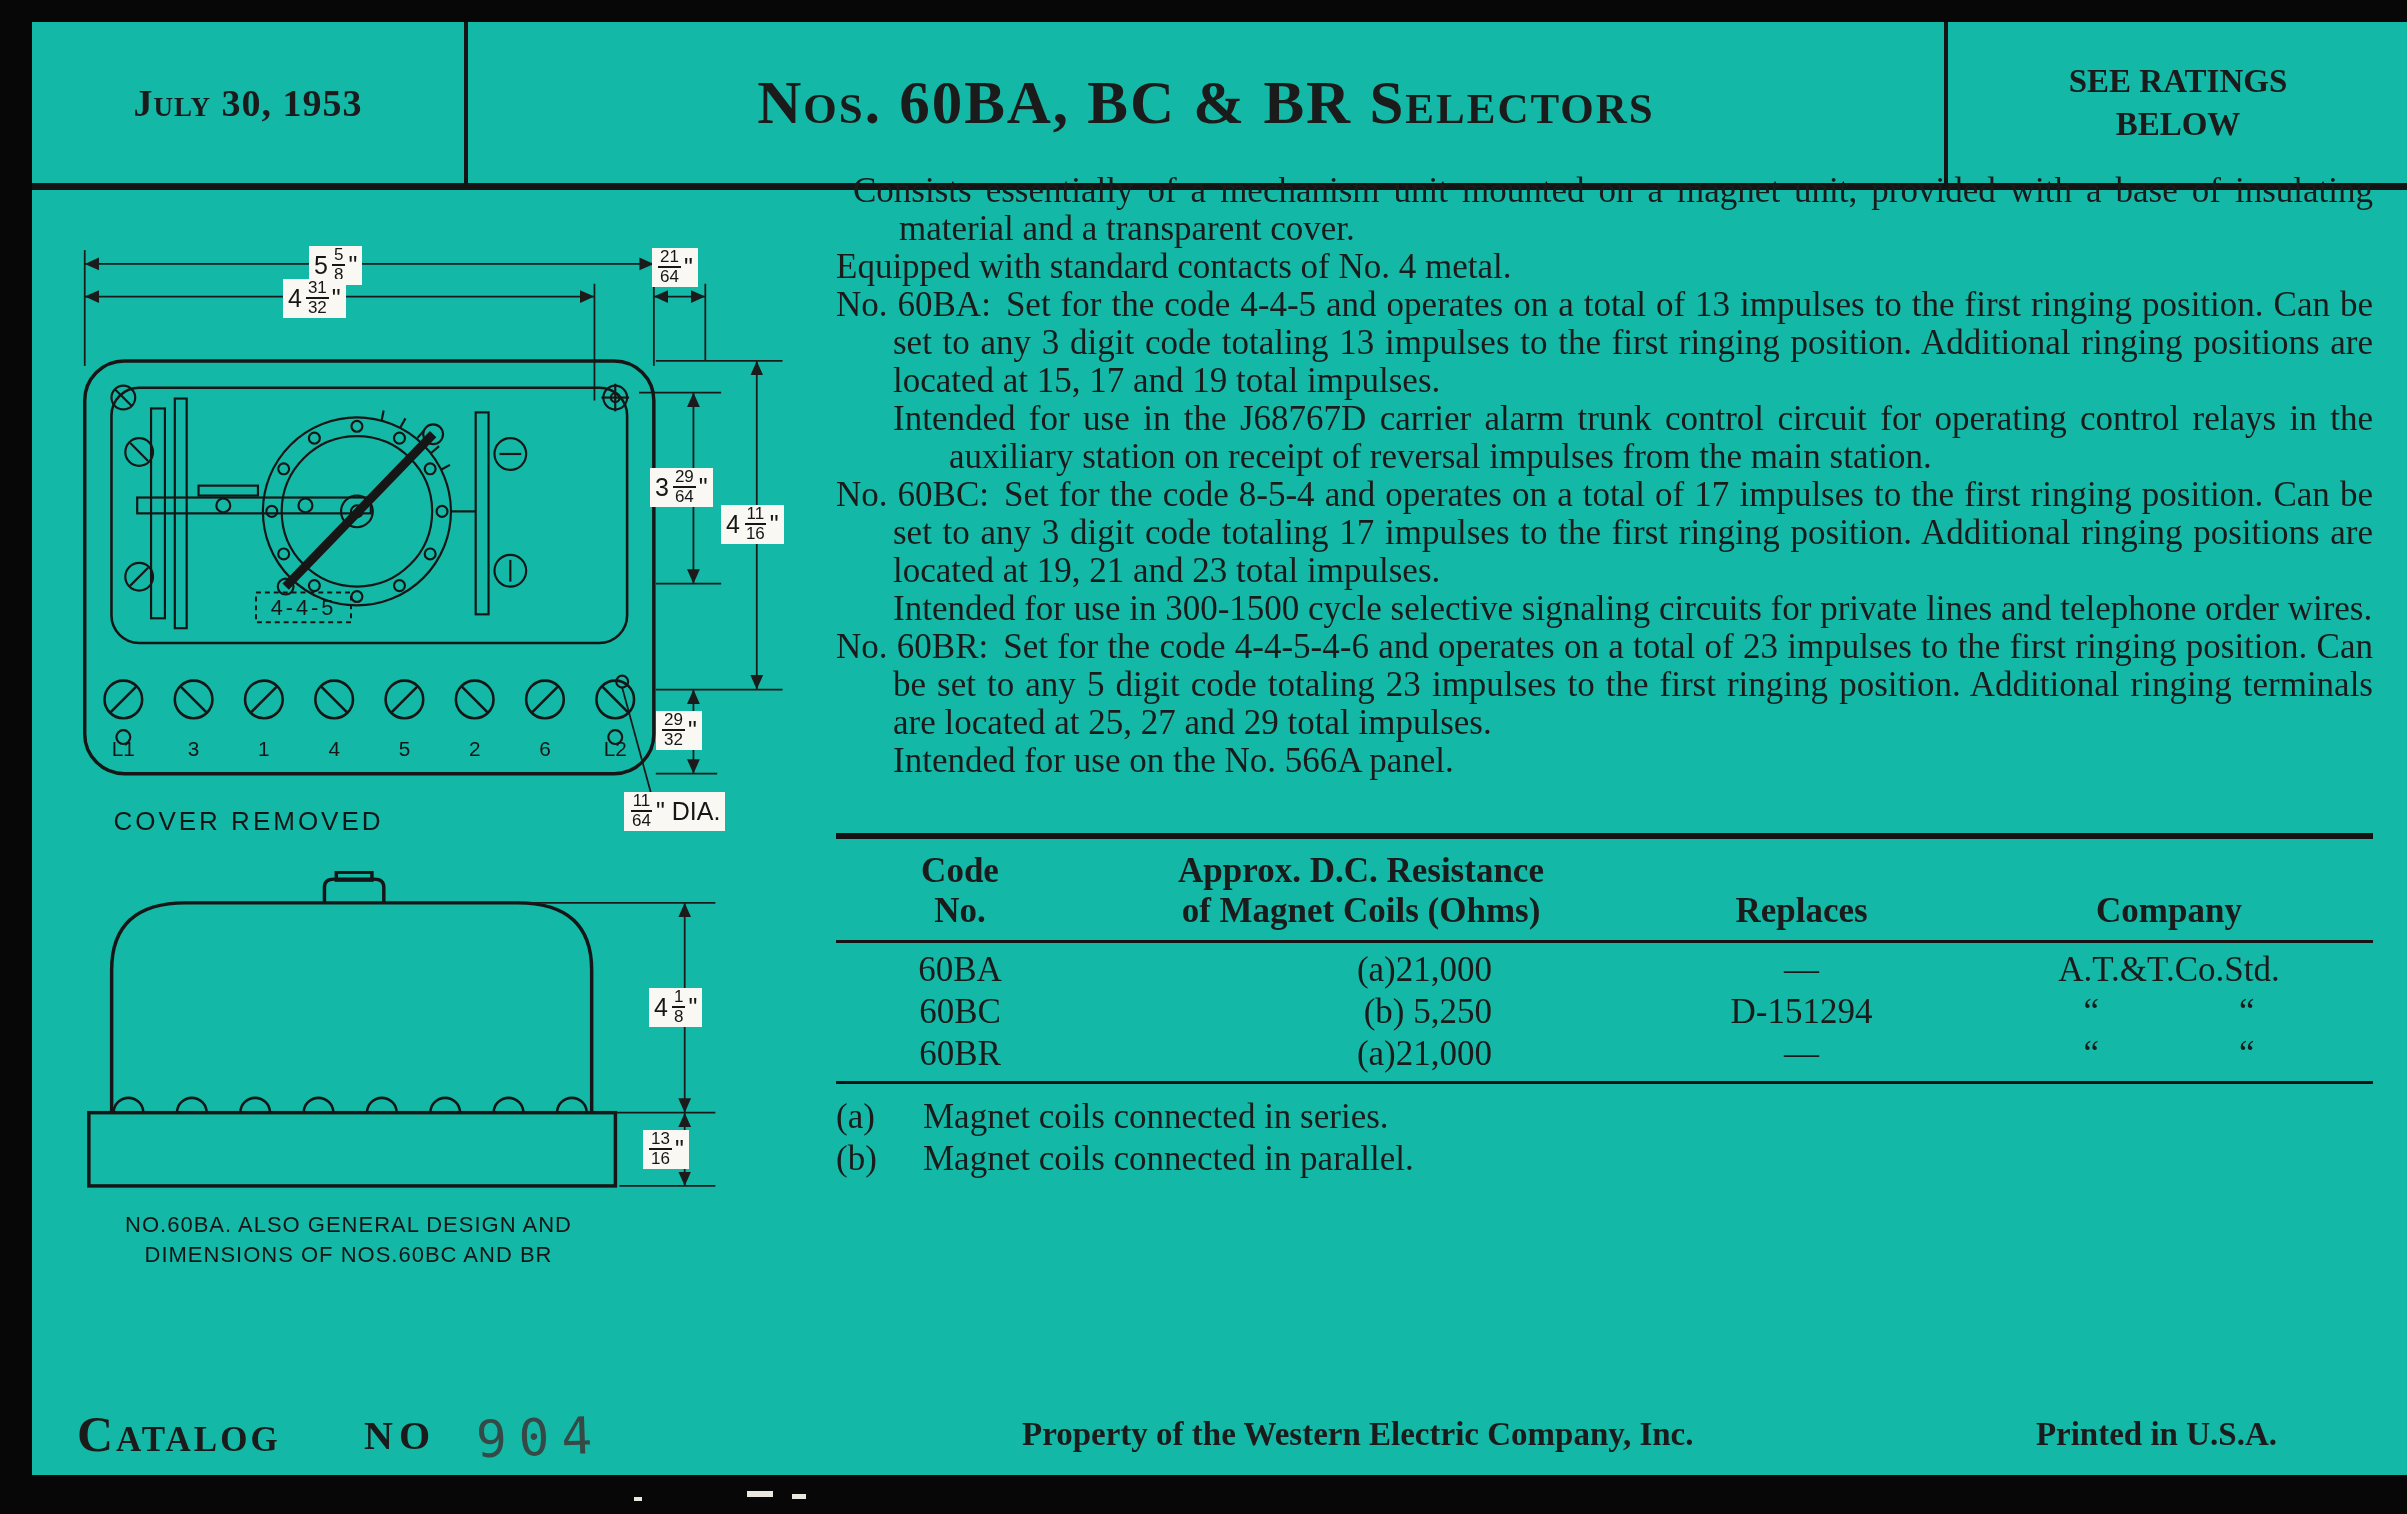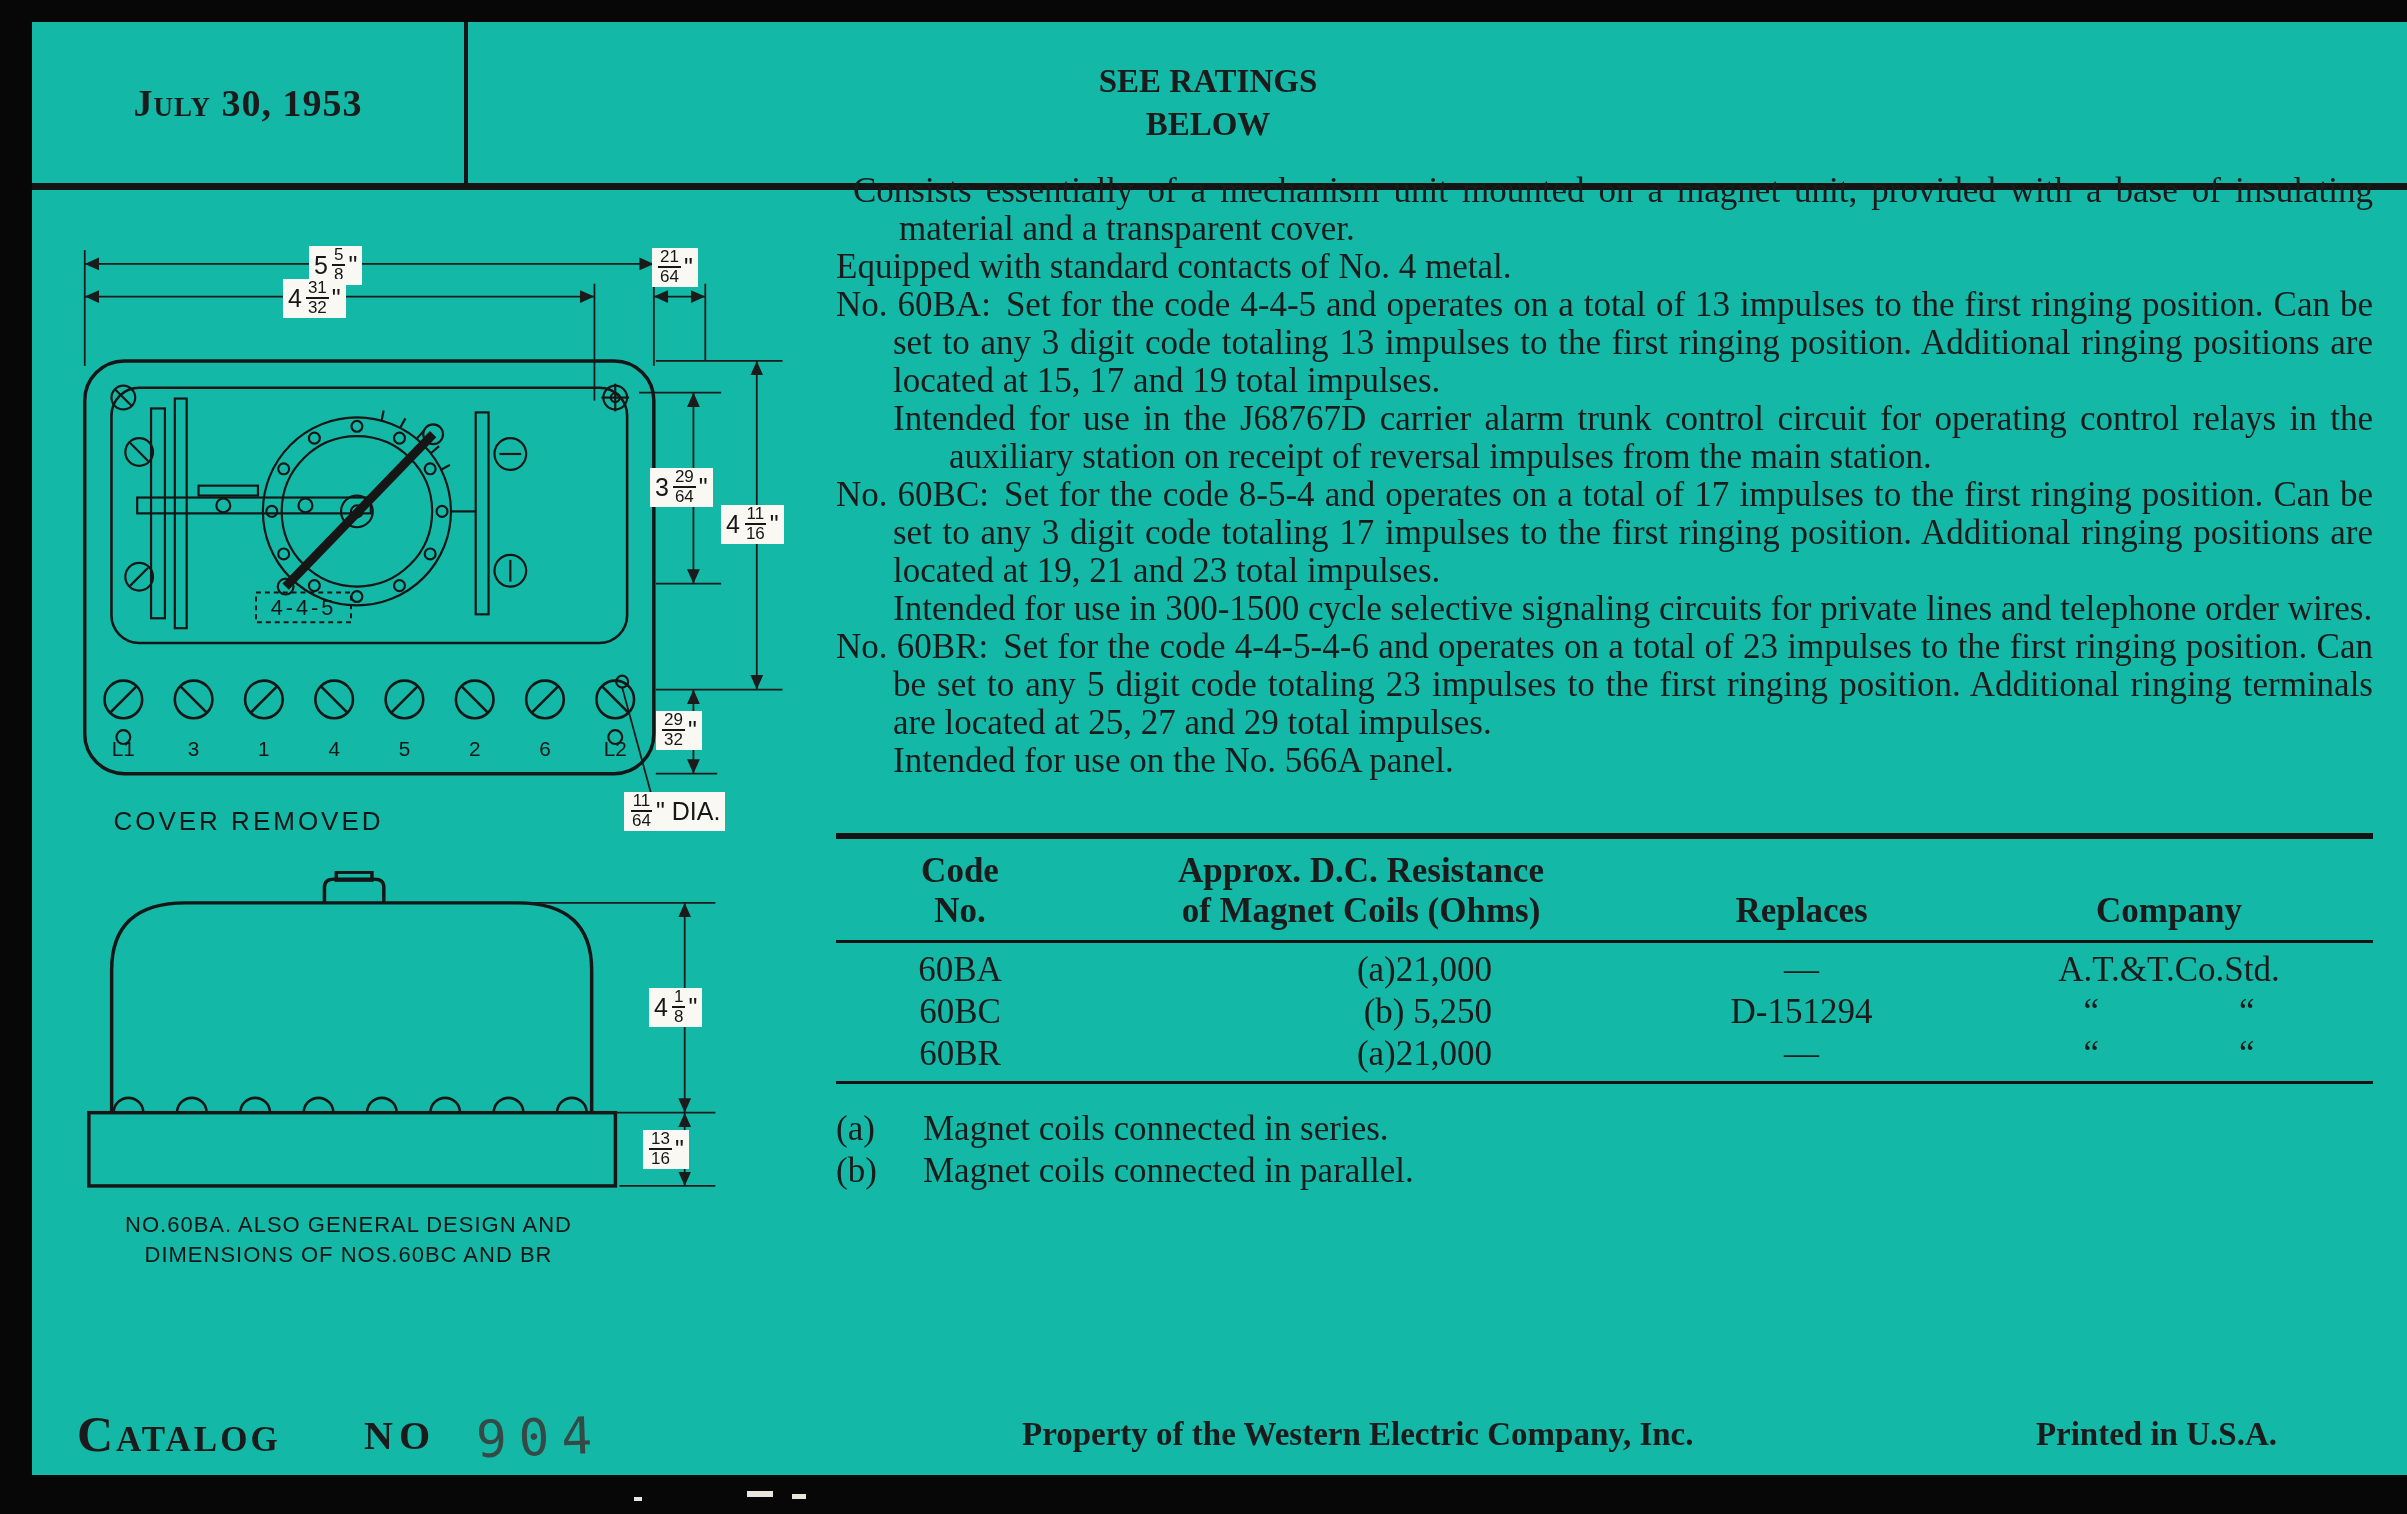--- a/index.html
+++ b/index.html
@@ -46,21 +46,21 @@
   
   .spec-table{width:100%;margin-top:53px;border-collapse:collapse;font-size:35px;
               border-top:6px solid #141414;border-bottom:3px solid #141414;}
   .spec-table th{font-weight:bold;text-align:center;vertical-align:bottom;padding:12px 0 8px;border-bottom:3px solid #141414;line-height:1.15;}
   .spec-table td{text-align:center;padding:2px 0;}
   .spec-table tbody tr:first-child td{padding-top:8px;}
   .spec-table tbody tr:last-child td{padding-bottom:8px;}
   td.res-cell span{display:inline-block;min-width:262px;text-align:right;white-space:pre;}
   td.rating-cell{white-space:pre;}
   .footnote{font-size:35px;text-align:left;margin-top:4px;}
-  .footnote:first-of-type{margin-top:26px;}
+  .footnote:first-of-type{margin-top:14px;}
   .fn-tag{display:inline-block;width:87px;}
 
   
   .page-footer{position:absolute;left:0;bottom:0;width:100%;height:79px;}
   .catalog-label{position:absolute;left:45px;bottom:12px;font-variant:small-caps;font-weight:bold;font-size:50px;letter-spacing:3px;}
   .no-label{position:absolute;left:332px;bottom:16px;font-size:40px;font-weight:bold;letter-spacing:6px;}
   .stamp{position:absolute;left:444px;bottom:8px;font-family:"DejaVu Sans Mono",monospace;font-size:51px;
          color:#3a3a3a;letter-spacing:12px;transform:rotate(-2deg);opacity:.88;}
   .property{position:absolute;left:990px;bottom:22px;font-weight:bold;font-size:33px;}
   .printed{position:absolute;right:131px;bottom:22px;font-weight:bold;font-size:33px;}
@@ -68,20 +68,23 @@
   .speck{position:absolute;background:#e9e6dd;}
 </style>
 </head>
 <body>
 
 <div class="page">
 
   <header class="masthead">
     <div class="mast-cell cell-date">
       <span>July 30, 1953</span>
+    </div>
+    <div class="mast-cell cell-title">
+      <h1>Nos. 60BA, BC &amp; BR Selectors</h1>
     </div>
     <div class="mast-cell cell-ratings">
       <div>SEE RATINGS</div>
       <div>BELOW</div>
     </div>
   </header>
 
   <div class="fig fig-mechanism">
     <svg viewBox="0 0 780 620" width="772" height="614">
       <defs>

